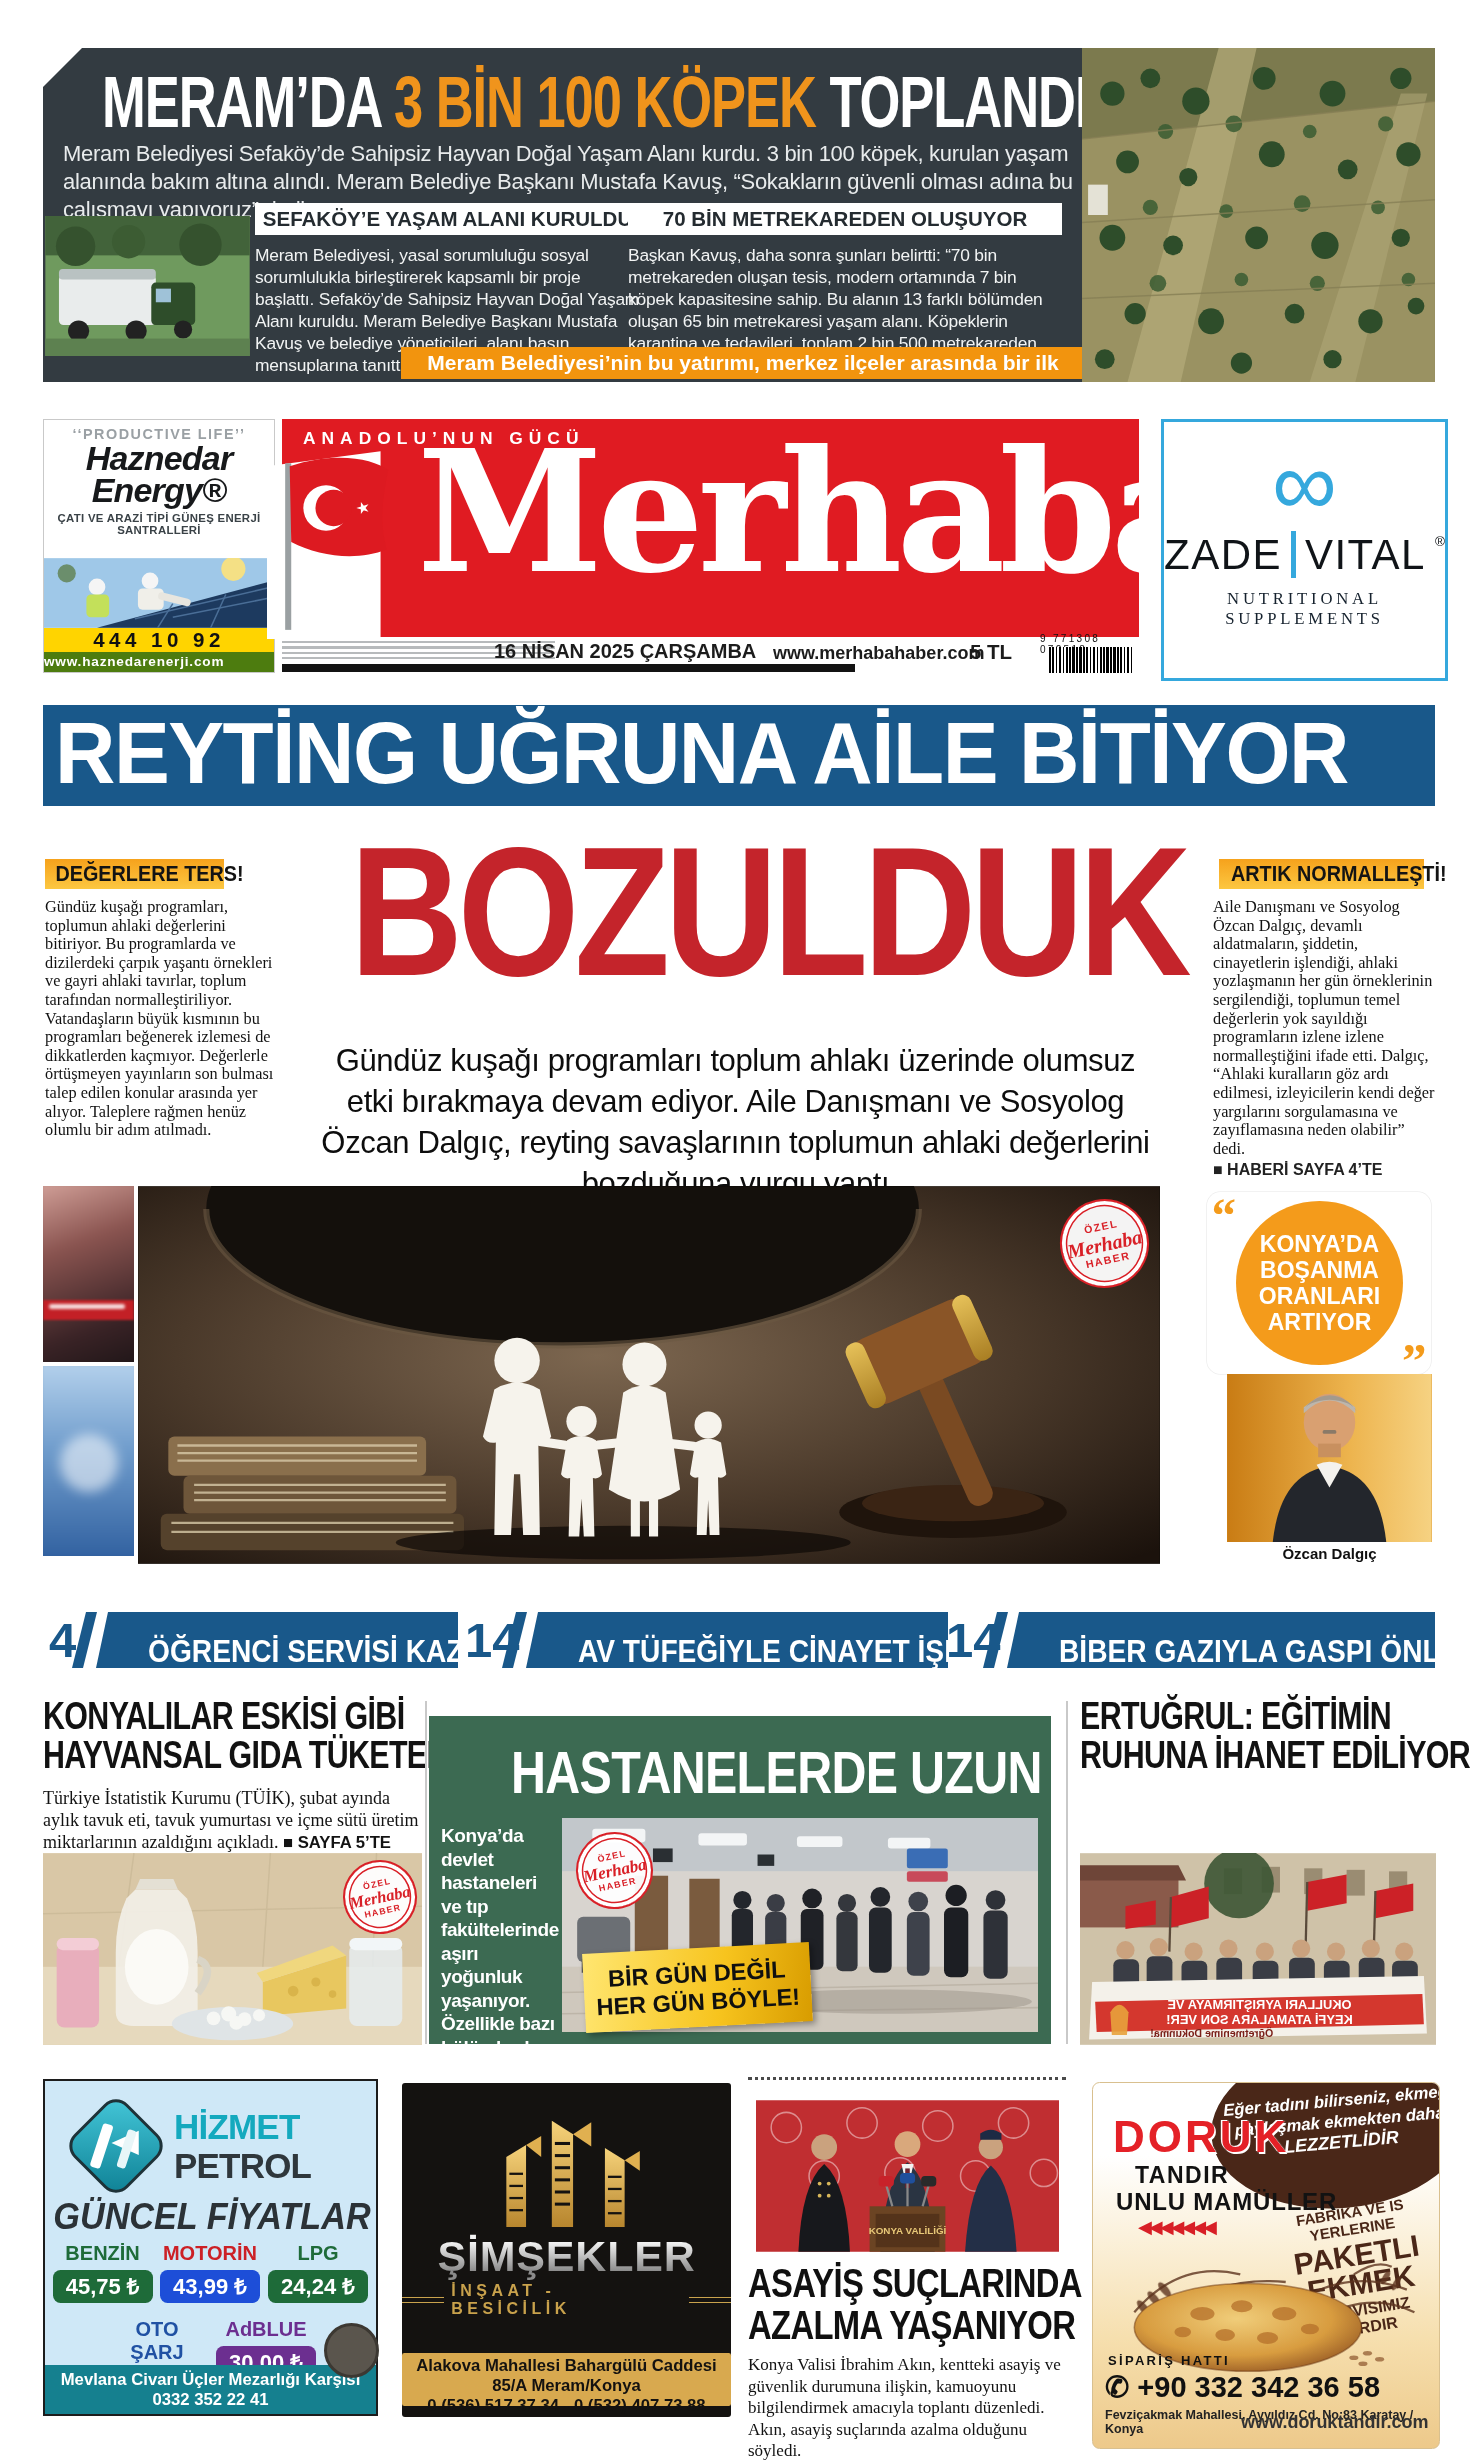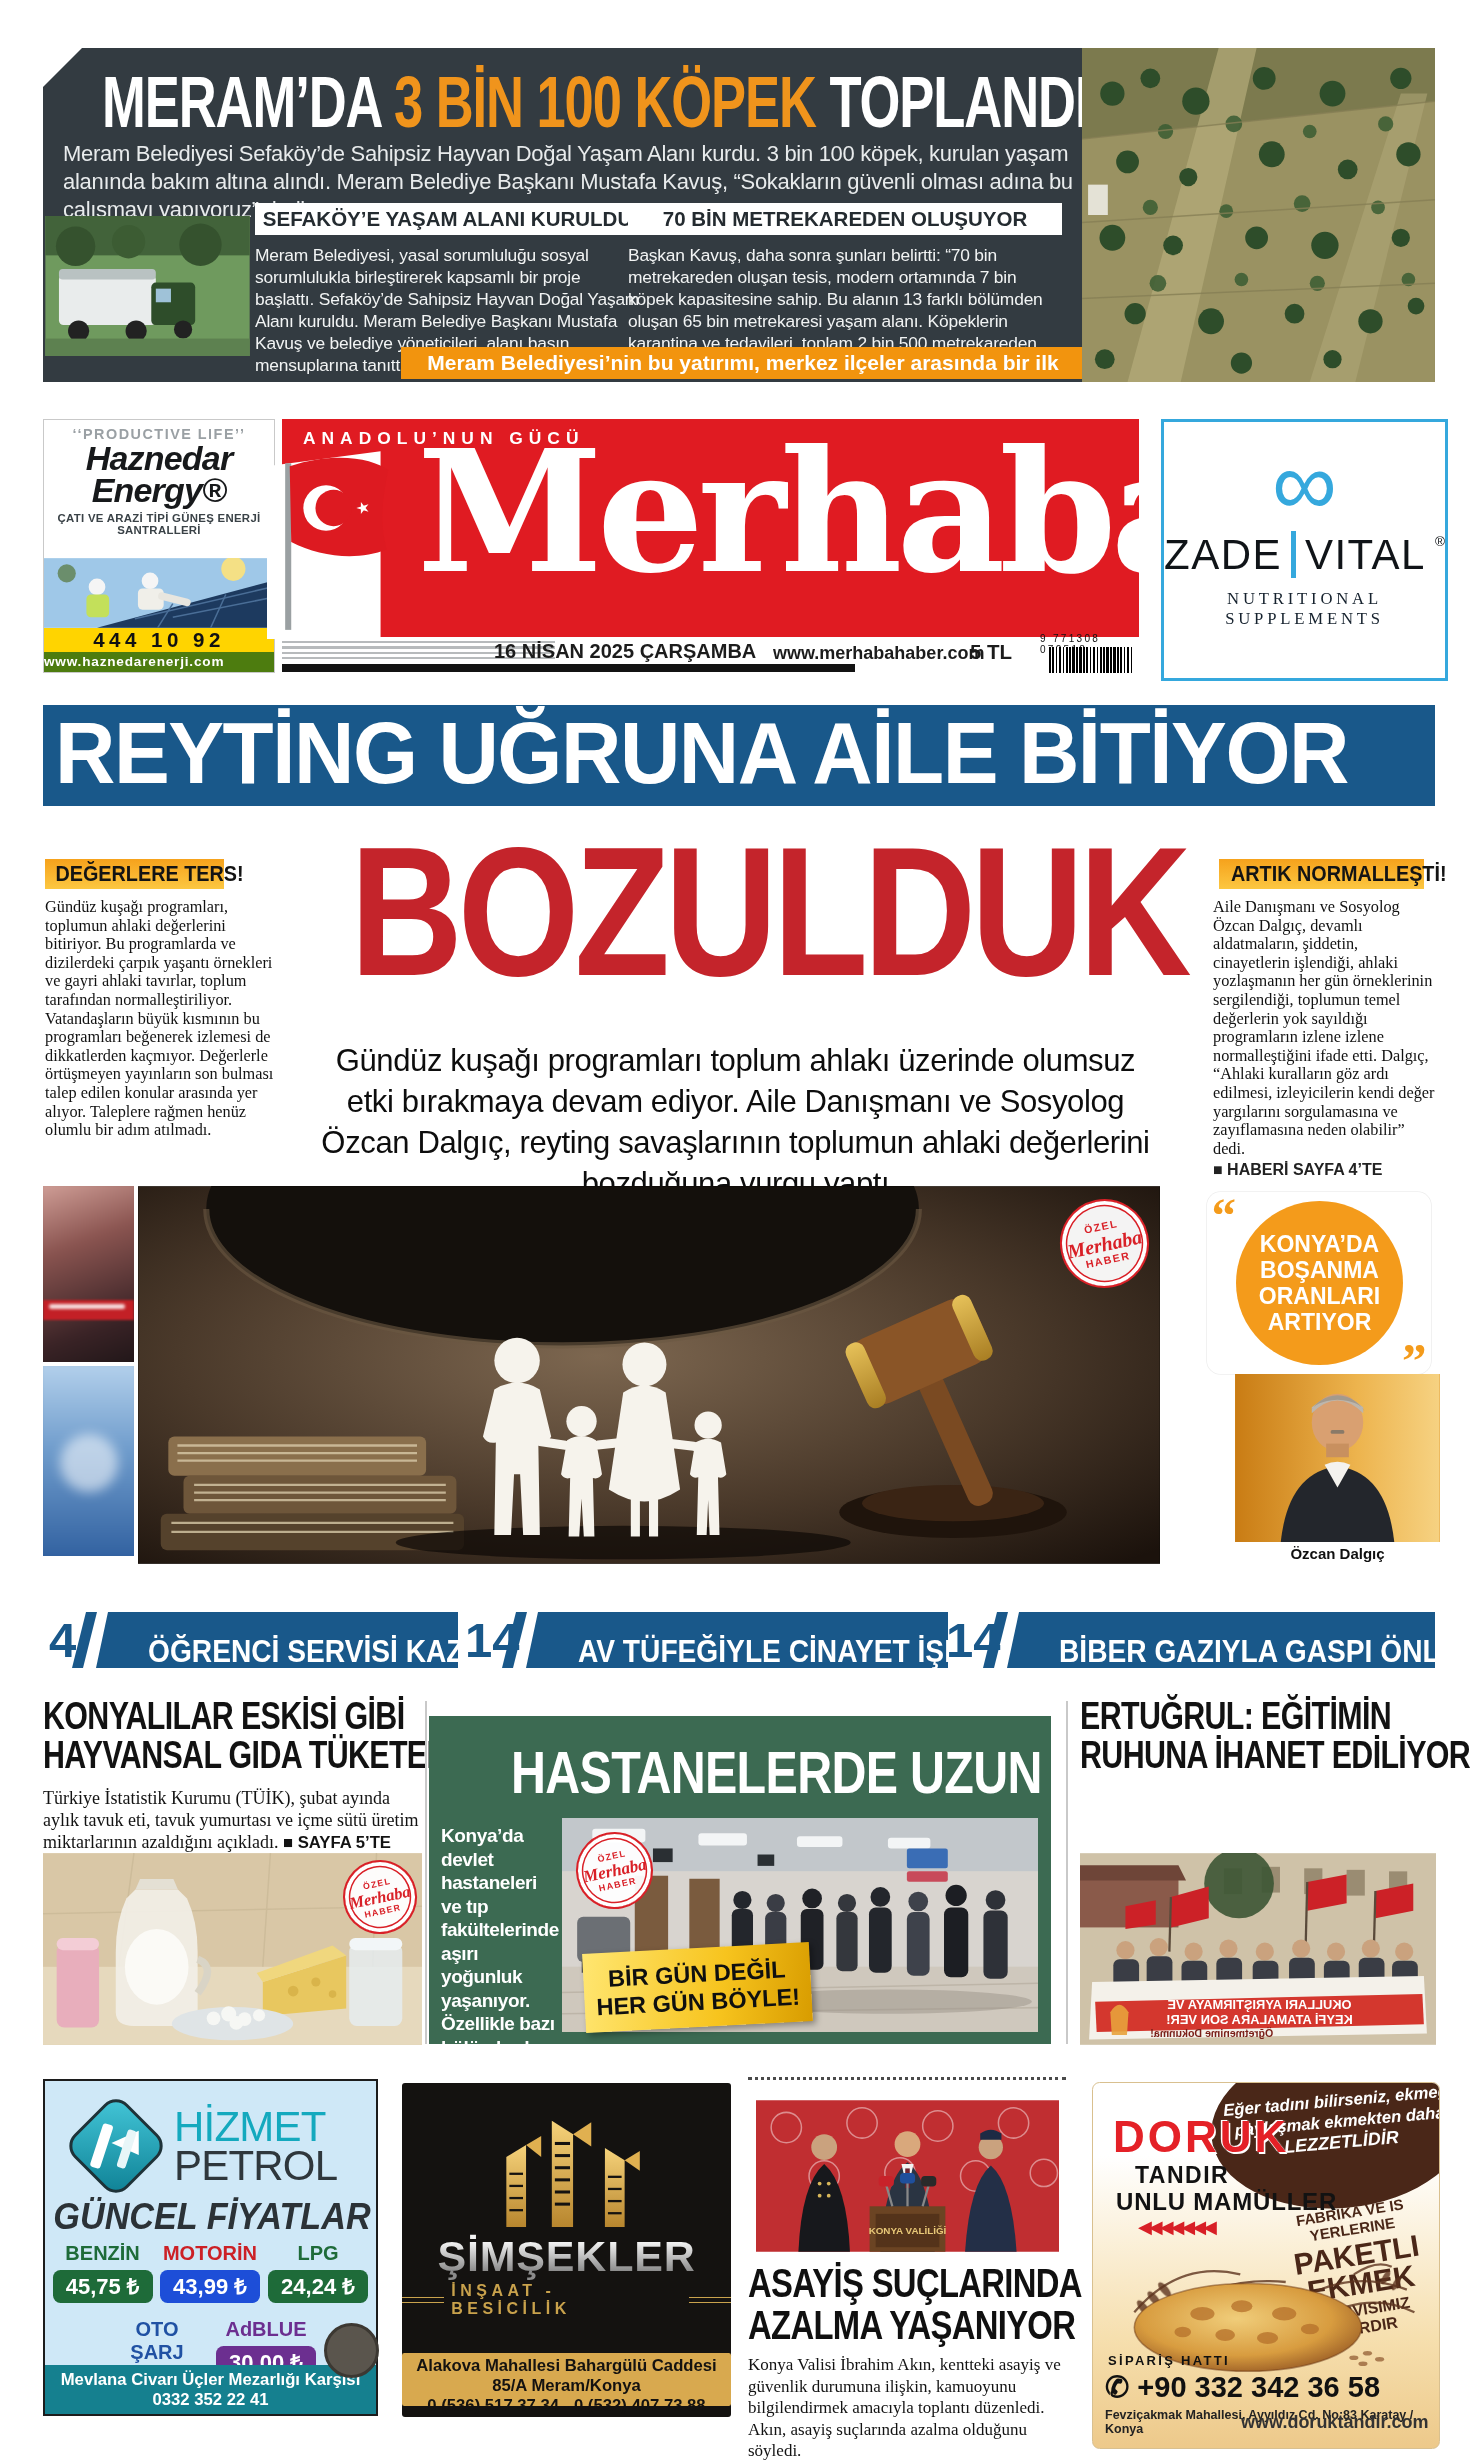--- a/index.html
+++ b/index.html
@@ -53,21 +53,21 @@
   #deck{left:296px;top:1040px;width:879px;text-align:center;color:#0d0d0d;font-size:32px;line-height:41px;font-weight:500;letter-spacing:-0.4px;}
   
   .blurbox{overflow:hidden;background:#222;}
   .blurin{position:absolute;inset:-7.6px;filter:blur(4.5px);}
   
   #badge{left:1207px;top:1192px;width:224px;height:182px;background:#fff;border-radius:13.6px;box-shadow:0 0 0 0.8px #eee;}
   .badge-circle{position:absolute;left:29px;top:9px;width:167px;height:164px;border-radius:50%;background:#f49b1b;display:flex;flex-direction:column;align-items:center;justify-content:center;}
   .badge-circle span{color:#fff;font-weight:800;font-size:23px;line-height:26px;}
   .bq{position:absolute;color:#f49b1b;font-family:"Liberation Serif",serif;font-size:49px;font-weight:800;line-height:1;}
   
-  #ozcan{left:1227px;top:1374px;width:205px;height:191px;background:#d8891b;overflow:hidden;margin-left:8px;}
+  #ozcan{left:1227px;top:1374px;width:205px;height:191px;background:#d8891b;overflow:hidden;}
   .ozcap{position:absolute;left:0;bottom:0;width:100%;height:23px;background:#fff;color:#111;font-weight:700;font-size:15px;text-align:center;line-height:23px;}
   
   .stamp{position:absolute;border-radius:50%;background:rgba(255,255,255,.95);border:2.3px solid #d92027;box-shadow:inset 0 0 0 3.8px #fff,inset 0 0 0 5.3px #d92027;transform:rotate(-12deg);display:flex;align-items:center;justify-content:center;text-align:center;color:#d92027;z-index:5;}
   .stamp .in{line-height:1;}
   .st-s{display:block;font-size:10.6px;font-weight:800;letter-spacing:1.5px;}
   .st-m{display:block;font-family:"Liberation Serif",serif;font-style:italic;font-weight:800;font-size:20px;margin:1.5px 0;}
   
   .t-num{top:1612px;color:#19588a;font-weight:800;font-size:49px;line-height:56px;}
   .t-chev{top:1612px;width:10.6px;height:56px;background:#19588a;transform:skewX(-14deg);}
   .t-bar{top:1612px;height:56px;background:#19588a;clip-path:polygon(12px 0,100% 0,100% 100%,0 100%);}
@@ -78,21 +78,21 @@
   .midref{font-family:"Liberation Sans",sans-serif;font-weight:700;font-size:16.7px;}
   .vline{width:1.5px;background:#c9c9c9;}
   #greenbox{left:429px;top:1716px;width:622px;height:328px;background:#3c6a52;}
   .gb-head{position:absolute;left:0;top:23px;width:100%;text-align:center;color:#fff;font-weight:800;font-size:59px;letter-spacing:-0.8px;}
   .gb-text{position:absolute;left:12px;top:108px;width:115px;color:#fff;font-size:19px;line-height:23.5px;font-weight:600;letter-spacing:-0.4px;}
   .gb-ref{font-weight:800;font-size:16.7px;margin-top:4.5px;}
   .gb-banner{position:absolute;left:155px;top:232px;width:227px;height:79px;background:linear-gradient(100deg,#ffe671,#f7c41e 60%,#d89c00);transform:rotate(-3deg);display:flex;flex-direction:column;align-items:center;justify-content:center;box-shadow:3px 3px 6px rgba(0,0,0,.35);}
   .gb-banner span{color:#101010;font-weight:800;font-size:23.5px;line-height:28px;}
   
   #hizmet{left:43px;top:2079px;width:335px;height:337px;background:#cfe8f7;border:2.3px solid #1c1c1c;box-sizing:border-box;}
-  .hp-brand{position:absolute;left:129px;top:26px;font-weight:400;font-size:42px;line-height:39px;letter-spacing:-0.8px;}
+  .hp-brand{position:absolute;left:129px;top:26px;font-weight:700;font-size:35px;line-height:39px;letter-spacing:-0.8px;}
   .hp-brand .a{color:#14a9be;}
   .hp-brand .b{color:#2f373c;}
   .hp-title{position:absolute;left:0;top:115px;width:100%;text-align:center;font-style:italic;font-weight:800;font-size:36px;color:#2b3237;}
   .price{position:absolute;width:100px;text-align:center;}
   .price .lb{font-weight:800;font-size:20px;}
   .price .pill{margin-top:4.5px;height:33px;border-radius:7.6px;color:#fff;font-weight:700;font-size:22px;line-height:33px;}
   .hp-bot{position:absolute;left:0;bottom:0;width:100%;height:49px;background:#15808f;color:#fff;text-align:center;font-weight:600;font-size:16.7px;line-height:20.5px;padding-top:4.5px;box-sizing:border-box;}
   #simsek{left:402px;top:2083px;width:329px;height:334px;background:#141210;border-radius:3px;}
   .sim-name{position:absolute;left:0;top:149px;width:100%;text-align:center;font-weight:800;font-size:43px;letter-spacing:0.8px;background:linear-gradient(180deg,#f4f4f4 20%,#8b8b8b 80%);-webkit-background-clip:text;background-clip:text;color:transparent;}
   .sim-sub{position:absolute;left:0;top:199px;width:100%;display:flex;align-items:center;justify-content:center;gap:7.6px;color:#c9a24c;}

